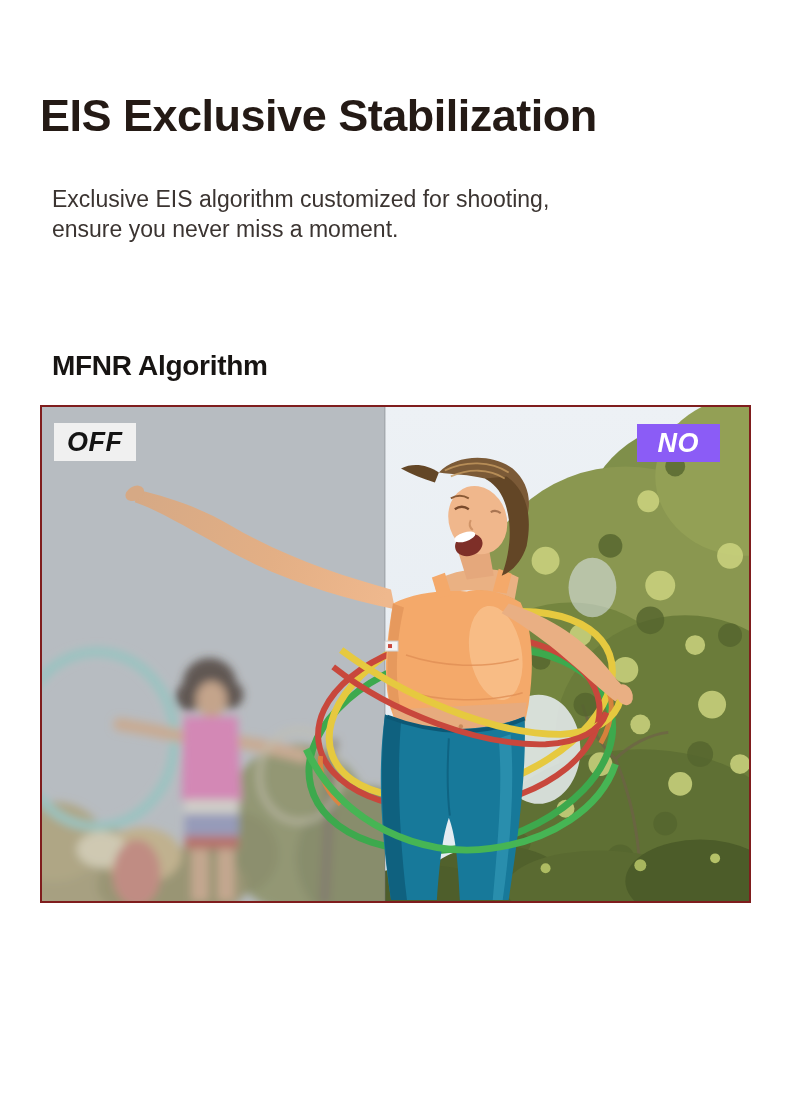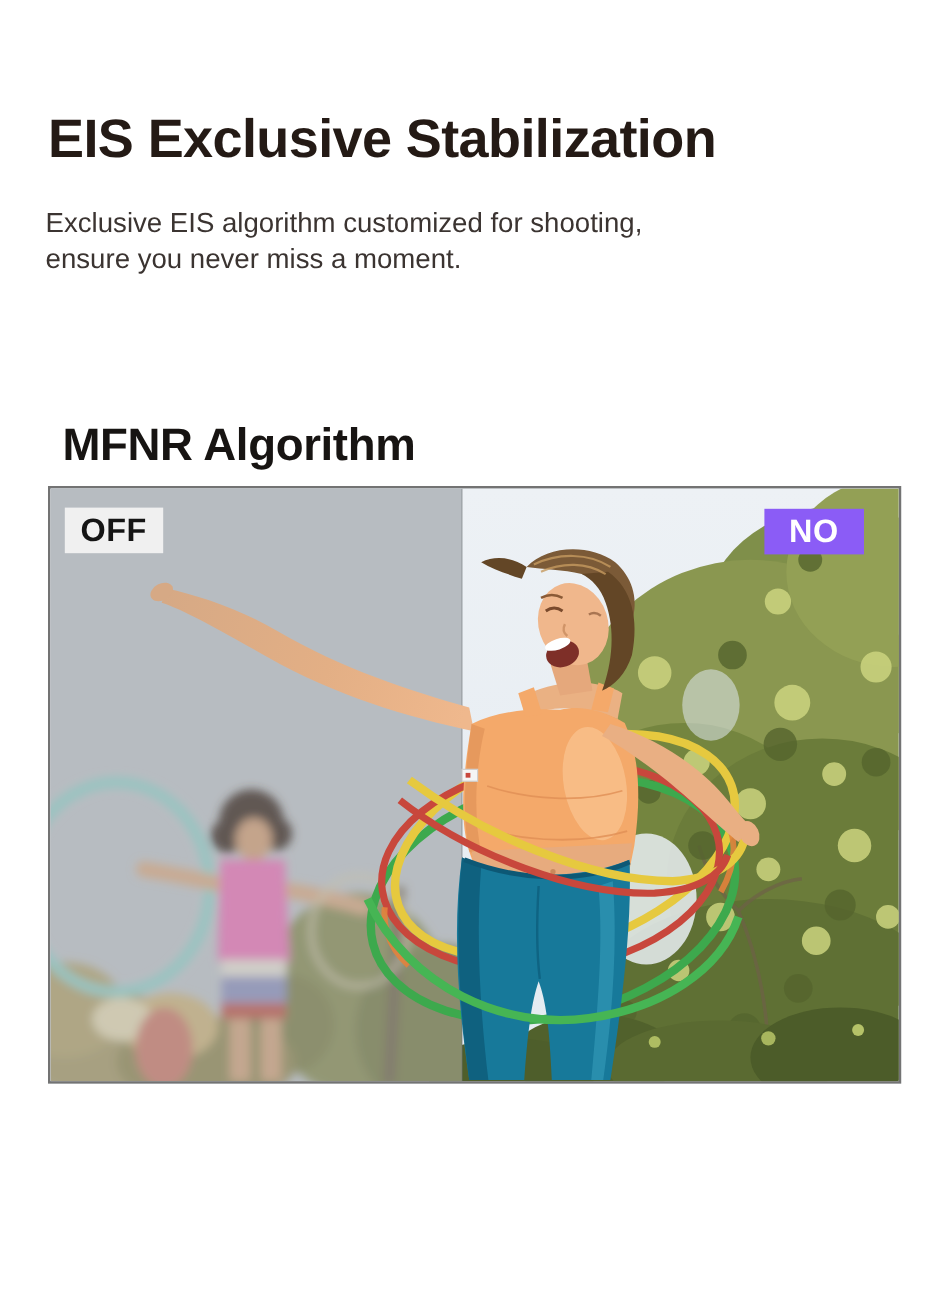--- a/index.html
+++ b/index.html
@@ -6,31 +6,31 @@
   body {
     width:790px; height:1094px; position:relative; overflow:hidden;
     font-family:"Liberation Sans", sans-serif;
   }
   .page-title {
     position:absolute; left:40px; top:90px; margin:0;
     font-size:45px; font-weight:800; letter-spacing:-0.5px;
     color:#241a15; white-space:nowrap;
   }
   .page-desc {
-    position:absolute; left:38px; top:170px; margin:0;
+    position:absolute; left:38px; top:170px; margin:14px;
     font-size:23px; line-height:30px; color:#3b3431; font-weight:400;
   }
   .section-title {
     position:absolute; left:52px; top:350px; margin:0;
-    font-size:38px; font-weight:800; letter-spacing:-0.3px; color:#171412;
+    font-size:28px; font-weight:800; letter-spacing:-0.3px; color:#171412;
     white-space:nowrap;
   }
   .compare-figure {
     position:absolute; left:40px; top:405px; width:707px; height:494px;
-    margin:0; border:2px solid #737373; overflow:hidden; background:#dfe5ea;
+    margin:0; border:2px solid #7f1d1d; overflow:hidden; background:#dfe5ea;font-style:italic;
   }
   .compare-figure svg { display:block; width:100%; height:100%; }
   .badge {
     position:absolute; font-size:27px; line-height:36px; font-weight:600;
     letter-spacing:0.5px; white-space:nowrap;
   }
   .badge-off {
     left:12px; top:16px; padding:1px 13px;
     background:rgba(244,244,244,0.92); color:#141414;
   }

